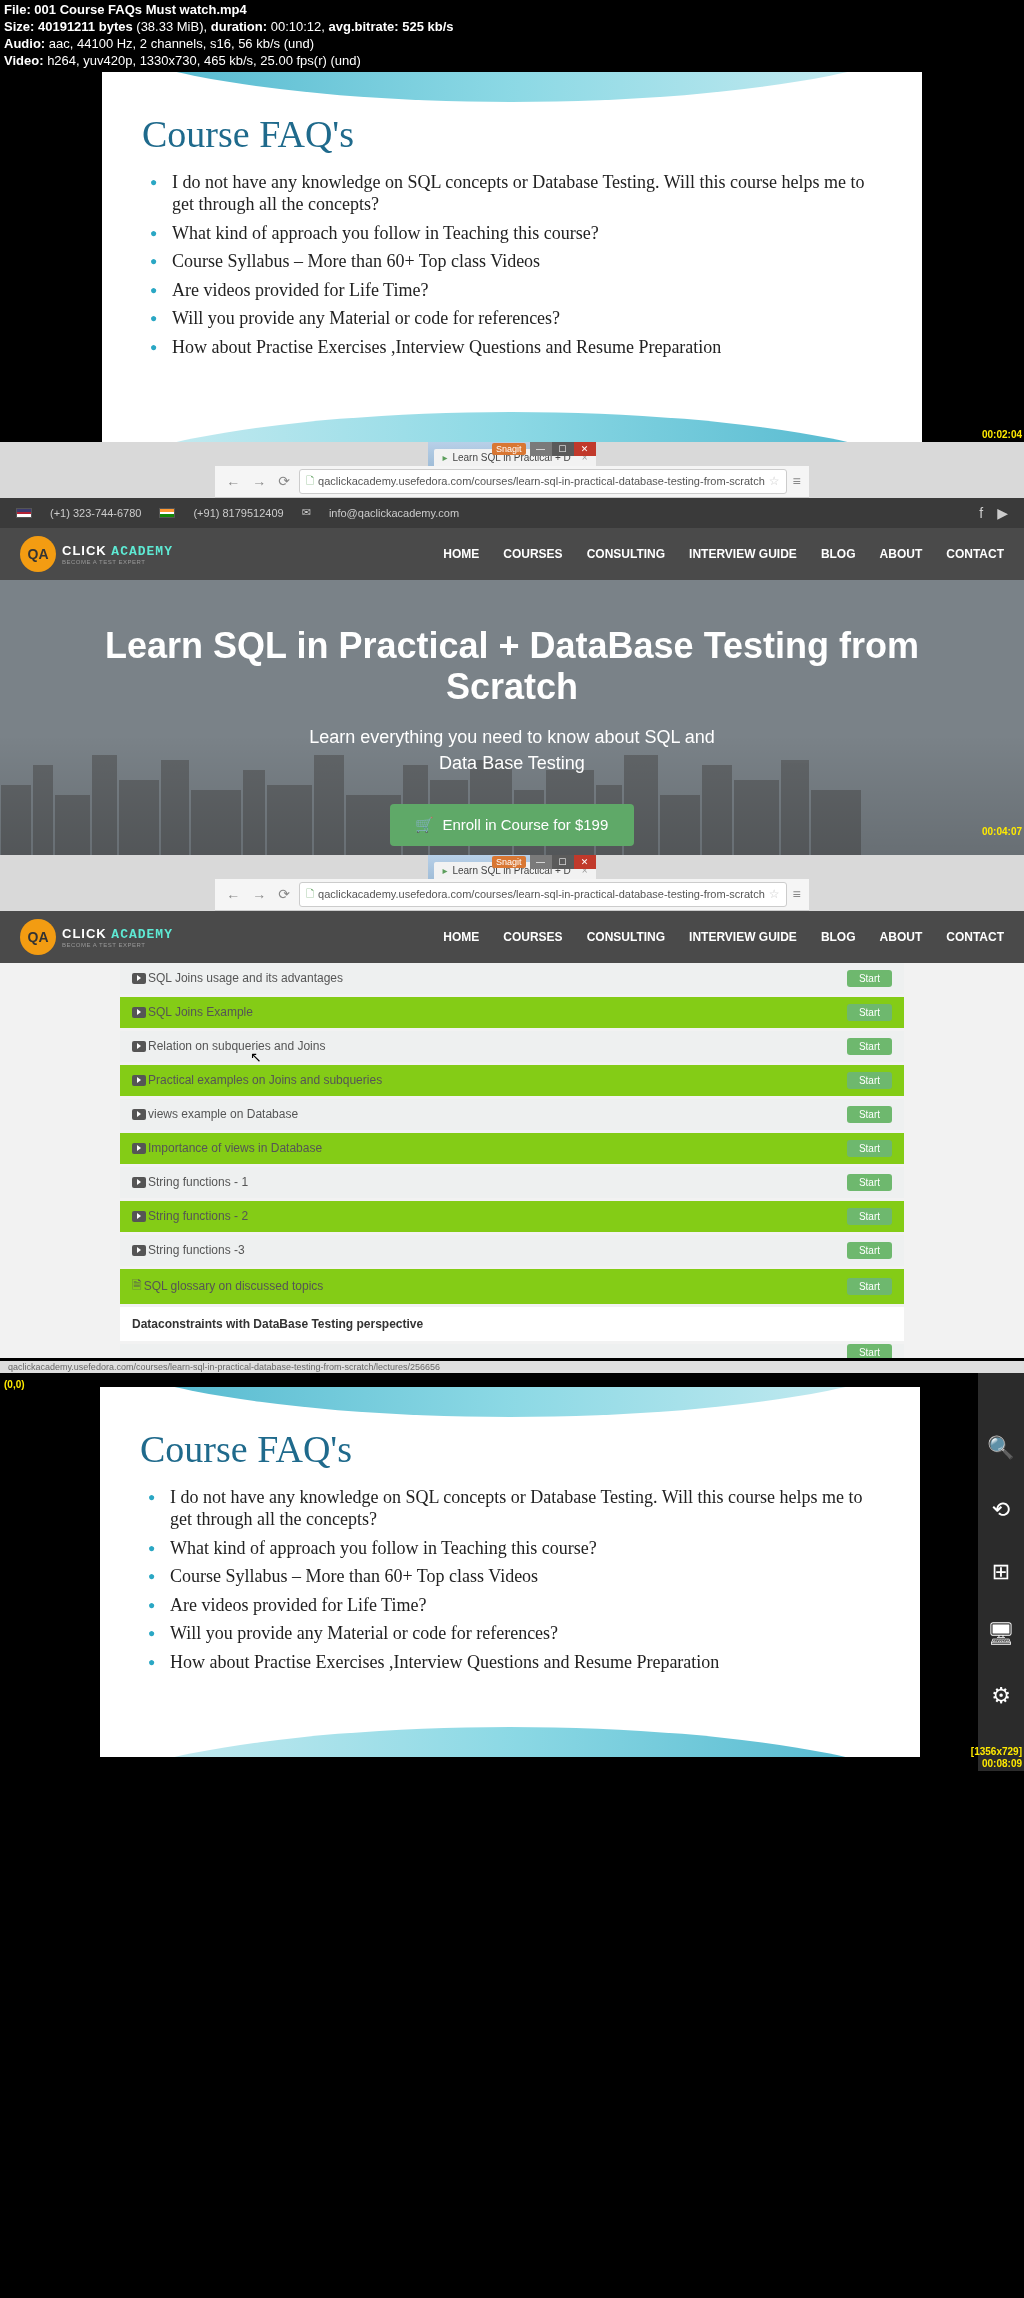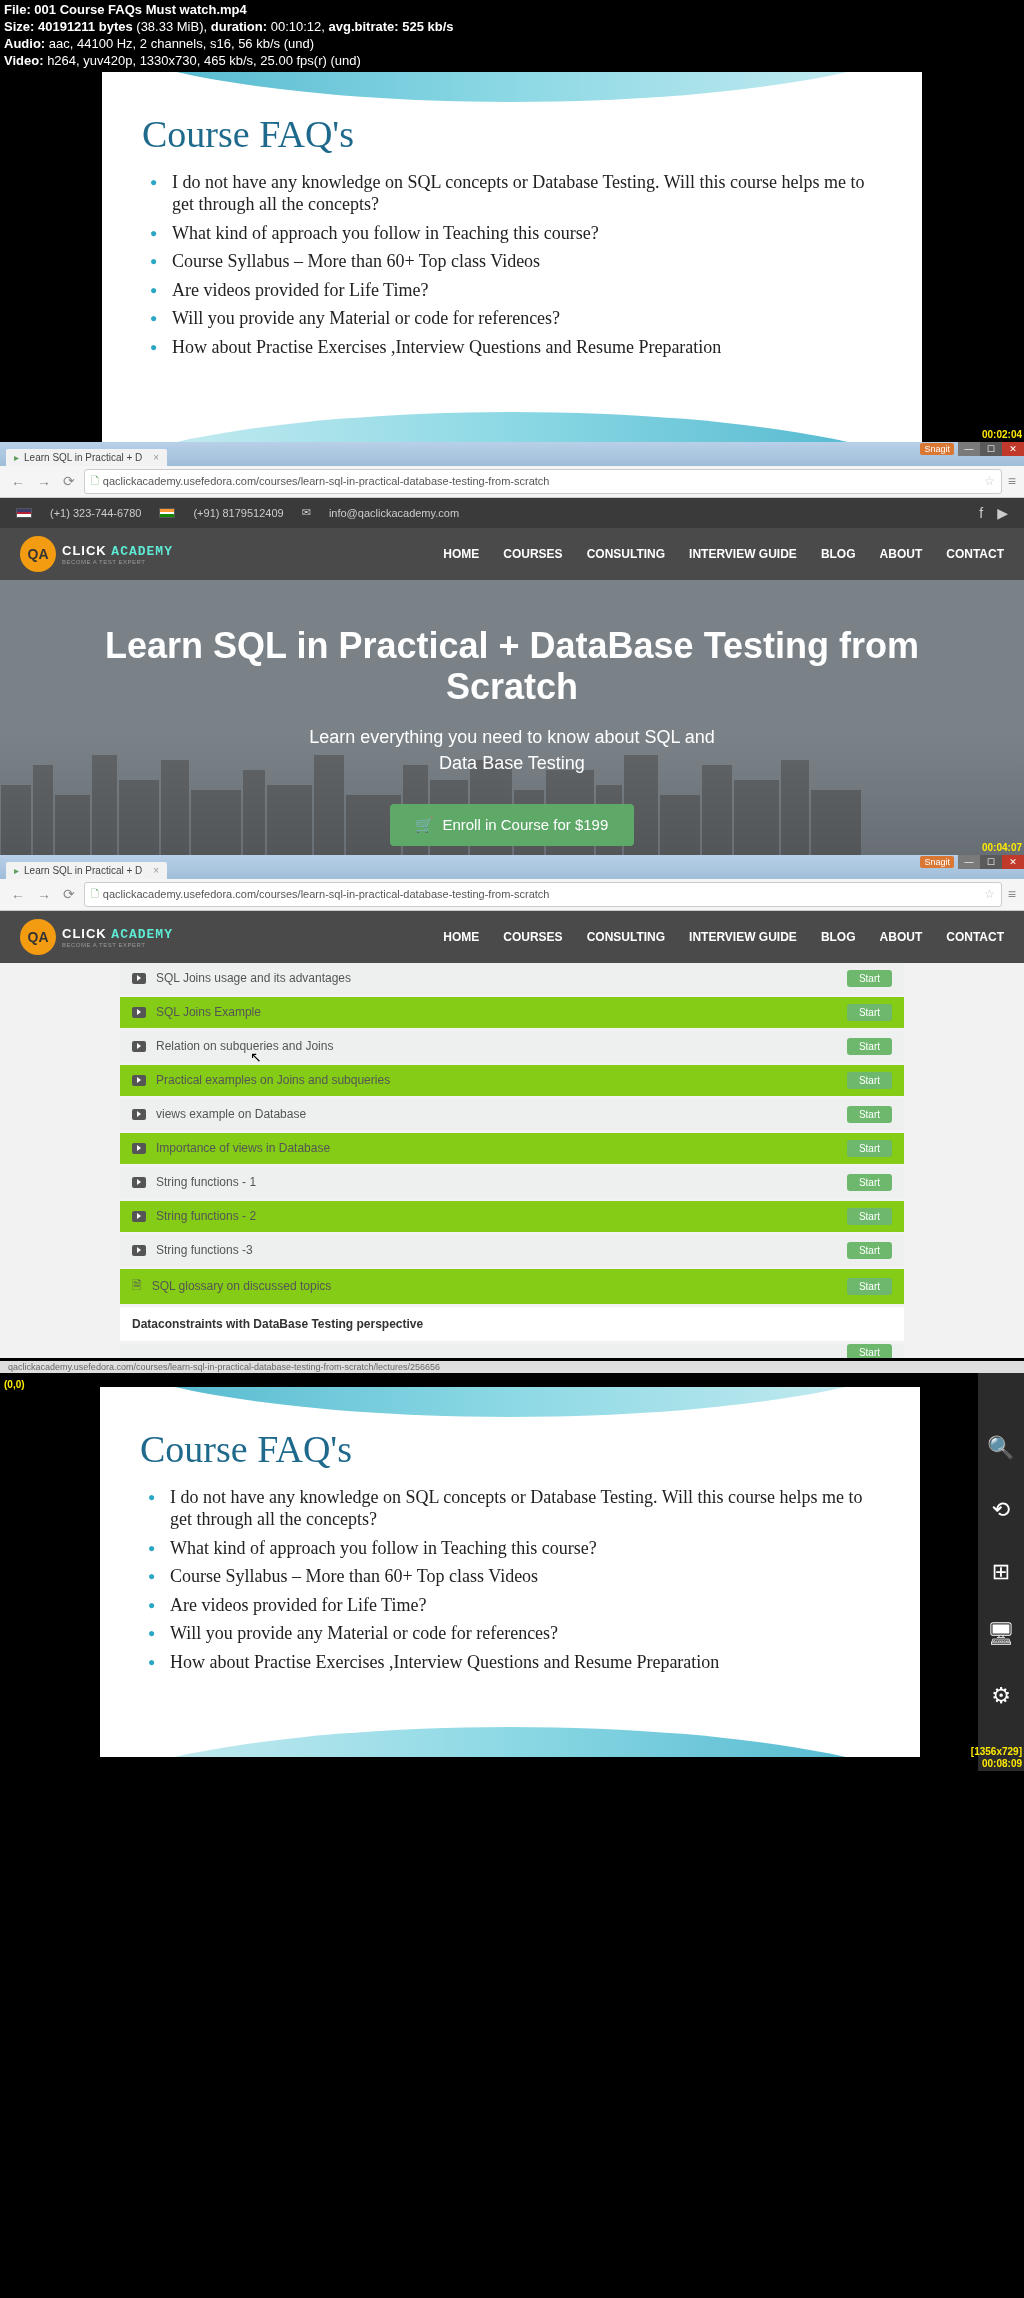--- a/index.html
+++ b/index.html
@@ -10,21 +10,21 @@
 .slide-faq { background: #fff; margin: 0 auto; width: 820px; height: 370px; padding: 30px 40px; position: relative; overflow: hidden; font-family: Georgia, 'Times New Roman', serif; }
 .slide-faq::before { content: ""; position: absolute; top: -60px; left: -40px; right: -40px; height: 90px; background: linear-gradient(90deg, #1a9ebd 0%, #6fcfde 50%, #c8ebf0 100%); border-radius: 0 0 50% 50% / 0 0 100% 100%; opacity: 0.8; }
 .slide-faq::after { content: ""; position: absolute; bottom: -60px; left: -40px; right: -40px; height: 90px; background: linear-gradient(90deg, #c8ebf0, #6fcfde, #1a9ebd); border-radius: 50% 50% 0 0 / 100% 100% 0 0; opacity: 0.8; }
 .faq-title { color: #1f6a8c; font-size: 38px; font-weight: normal; margin-bottom: 15px; margin-top: 10px; }
 .faq-list { list-style: none; padding-left: 30px; }
 .faq-list li { color: #222; font-size: 18px; margin-bottom: 6px; position: relative; line-height: 1.25; }
 .faq-list li::before { content: "●"; color: #2aa7c4; position: absolute; left: -22px; font-size: 12px; top: 4px; }
 .timestamp-br { position:absolute; right:2px; color:#ffea00; font-size:10px; font-weight:bold; z-index:20;}
 .timestamp-tl { position:absolute; left:4px; color:#ffea00; font-size:10px; font-weight:bold; z-index:20;}
 .browser-frame { position: relative; }
-.browser-chrome { background: #d9d9d9; height: 56px; font-size: 11px; display: flex; flex-direction: column; }
+.browser-chrome { background: #d9d9d9; height: 56px; font-size: 11px; display: flex; flex-direction: column; align-items: center; }
 .browser-tabs { height: 24px; display: flex; align-items: flex-end; padding-left: 6px; background: linear-gradient(#b8d0e8, #a0bdd8); position: relative; }
 .browser-tab { background: #f2f2f2; padding: 3px 8px; border-radius: 2px 2px 0 0; font-size: 10px; color: #444; display: flex; align-items: center; gap: 5px; }
 .win-buttons { position: absolute; right: 0; top: 0; display: flex; }
 .win-btn { width: 22px; height: 14px; display: flex; align-items: center; justify-content: center; font-size: 9px; color: #fff; }
 .win-min { background: #7a7a7a; }
 .win-max { background: #5a5a5a; }
 .win-close { background: #c1392b; }
 .snagit { position:absolute; right:70px; top:1px; font-size:9px; background:#d97733; color:#fff; padding:1px 4px; border-radius:2px;}
 .addr-bar { background: #f5f5f5; height: 32px; display: flex; align-items: center; padding: 0 8px; gap: 6px; border-bottom:1px solid #ccc;}
 .nav-btn { color: #888; font-size: 14px; cursor: pointer; padding: 0 3px; }
@@ -49,21 +49,21 @@
 .hero-bg { position: absolute; inset: 0; background: #7a8288; }
 .hero-bg::after { content:""; position:absolute; bottom:0; left:0; right:0; height:120px; background: linear-gradient(transparent, rgba(0,0,0,0.15)); }
 .city-sil { position:absolute; bottom:0; left:0; right:0; height:110px; display:flex; align-items:flex-end; opacity:0.5;}
 .bld { background:#4a4a4a; margin:0 1px;}
 .hero-title { position: relative; font-size: 36px; font-weight: bold; line-height: 1.15; margin-bottom: 18px; font-family: Arial,sans-serif;}
 .hero-sub { position: relative; font-size: 18px; font-weight: 300; line-height: 1.4; margin-bottom: 28px; font-family: Arial,sans-serif;}
 .enroll-btn { position: relative; background: #5fa968; color: #fff; border: none; padding: 12px 26px; font-size: 15px; border-radius: 4px; cursor: pointer; display:flex; align-items:center; gap:8px;}
 .lecture-page { background: #f2f2f2; min-height: 280px;}
 .lec-row { display: flex; align-items: center; justify-content: space-between; padding: 7px 12px; margin: 0 120px 3px 120px; background: #84cc16; font-size: 12px; color: #555; }
 .lec-row.alt { background: #eef0f0; }
-.lec-left { display: flex; align-items: center; gap: 10px; }
+.lec-left { display: flex; align-items: center; gap: 2px; }
 .play-icon { width: 14px; height: 11px; background: #555; border-radius: 2px; display:flex; align-items:center; justify-content:center;}
 .play-icon::after { content:""; border-left:4px solid #fff; border-top:3px solid transparent; border-bottom:3px solid transparent;}
 .doc-icon { color: #555; font-size: 12px;}
 .start-btn { background: #6eb86e; color: #fff; font-size: 10px; padding: 3px 12px; border-radius: 3px; cursor:pointer;}
 .sec-head { margin: 0 120px 3px 120px; background: #fff; padding: 10px 12px; font-size: 12px; font-weight: bold; color: #333;}
 .status-line { font-size:9px; color:#666; background:#dedede; padding:1px 8px;}
 .panel4 { position: relative; display:flex; }
 .panel4 .slide-faq { margin-left: 100px; }
 .panel4-sidebar { position: absolute; right: 0; top: 0; bottom: 0; width: 46px; background: #2b2b2b; display: flex; flex-direction: column; align-items: center; justify-content: center; gap: 36px; color: #fff; font-size: 22px;}
 .cursor { position:absolute; font-size:14px; color:#000;}
@@ -178,21 +178,21 @@
           <div class="bld" style="width:50px;height:65px"></div>
       </div>
     </div>
     <div class="hero-title"><span>Learn SQL in Practical + DataBase Testing from</span><br><span>Scratch</span></div>
     <div class="hero-sub"><span>Learn everything you need to know about SQL and</span><br><span>Data Base Testing</span></div>
     <button class="enroll-btn">
         <span>🛒</span>
         <span>Enroll in Course for $199</span>
       </button>
   </div>
-  <span class="timestamp-br" style="bottom:2px">00:04:07</span>
+  <span class="timestamp-br" style="bottom:18px">00:04:07</span>
 </div>
 
 <div class="browser-frame" style="position:relative;">
   <div class="browser-chrome">
     <div class="browser-tabs">
       <span class="snagit">Snagit</span>
       <div class="win-buttons">
         <div class="win-btn win-min">—</div>
         <div class="win-btn win-max">☐</div>
         <div class="win-btn win-close">✕</div>

